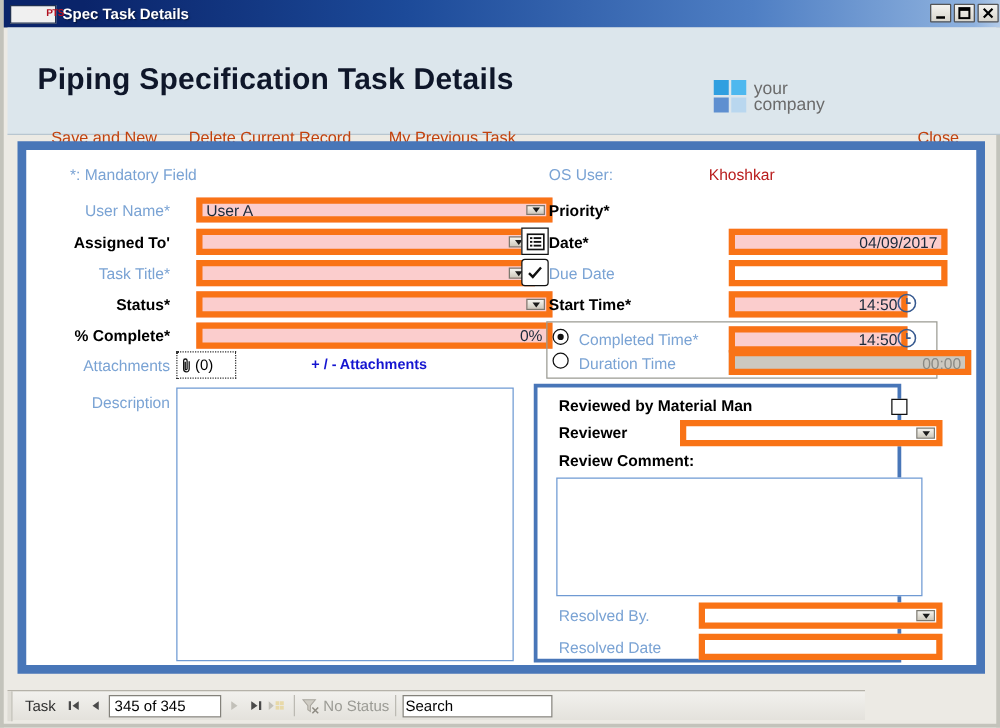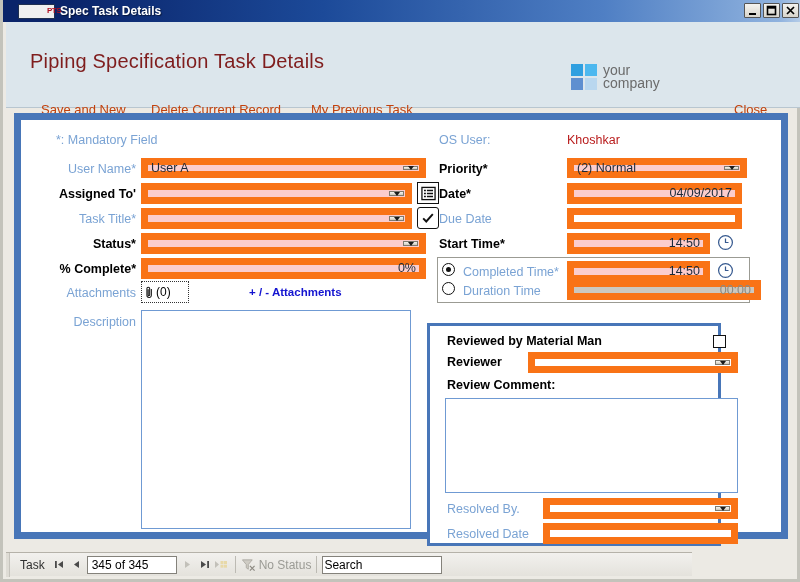--- a/index.html
+++ b/index.html
@@ -20,21 +20,21 @@
     border-bottom: 3px solid #c3c3bb;
     border-top: 0;
   }
   
   #titlebar {
     position: absolute; left: 0; top: 0; width: 800px; height: 22px;
     background: linear-gradient(to right,#0a246a 0%,#0a246a 8%,#1c4a99 40%,#4f7fc4 75%,#8fb2de 97%,#b9cfe9 100%);
     display: flex; align-items: center;
   }
   #title-icon {
-    width: 27px; height: 15px; margin-left: 15px; margin-right: 5px;
+    width: 27px; height: 15px; margin-left: 5px; margin-right: 5px;
     background: #f0f0f0; border: 1px solid #203050;
     display: flex; align-items: center; justify-content: center;
     font-size: 8px; font-weight: bold; color: #b01020;
     font-family: "Liberation Sans", sans-serif; line-height: 1;
     letter-spacing: -0.5px;
     padding-left: 35px;
   }
   #title-text {
     color: #ffffff; font-size: 12px; font-weight: bold;
     text-shadow: 1px 1px 1px rgba(0,0,0,.5);
@@ -52,21 +52,21 @@
   .win-btn svg { display:block; }
 
   
   #header {
     position: absolute; left: 3px; top: 22px; width: 794px; height: 86px;
     background: #dce6ec;
     border-bottom: 1px solid #b8c6d0;
   }
   #header-title {
     position: absolute; left: 24px; top: 28px;
-    font-size: 20px; color: #7f1d1d; font-weight: normal;
+    font-size: 24px; color: #0f172a; font-weight: bold;
     letter-spacing: .2px;
   }
   #logo {
     position: absolute; left: 565px; top: 42px;
     display: flex; align-items: center;
   }
   #logo-grid {
     width: 26px; height: 26px;
     display: grid; grid-template-columns: 1fr 1fr; grid-template-rows: 1fr 1fr;
     gap: 2px; margin-right: 6px;
@@ -104,25 +104,26 @@
   
   .lbl {
     position: absolute;
     font-size: 12.5px; color: #7aa3d4; white-space: nowrap;
   }
   .lbl.bold { font-weight: bold; color: #000000; }
   .lbl.right { text-align: right; }
 
   .fld {
     position: absolute;
-    border: 7px solid #f97316;
+    border: 5px solid #f97316;
     background: #ffffff;
     font-size: 12.5px; color: #1a2a3a;
-    display: flex; align-items: center;
+    display: flex; align-items: flex-start;
     padding: 0 3px;
+    margin-left: 16px;
   }
   .fld.pink { background: #fbcdcd; }
   .fld.gray { background: #ccc8bf; color: #8a8a84; }
   .fld.rightval { justify-content: flex-end; }
   .fld .val { line-height: 1; }
 
   
   .combo-arrow {
     position: absolute; right: 1px; top: 1px; bottom: 1px; width: 15px;
     background: linear-gradient(to bottom,#f6f5f1 0%,#e2dfd6 50%,#cdc9bd 100%);
@@ -329,24 +330,20 @@
 
       <div class="lbl right" style="left:20px; top:195px; width:95px;">Description</div>
       <div class="boxarea" style="left:120px; top:190px; width:270px; height:219px;">
         
       </div>
 
       <div class="lbl" style="left:418px; top:13px;">OS User:</div>
       <div class="lbl" style="left:546px; top:13px; color:#b91c1c;">Khoshkar</div>
 
       <div class="lbl bold" style="left:418px; top:42px;">Priority*</div>
-      <div class="fld pink" style="left:546px; top:38px; width:180px; height:20px;">
-        <span class="val">(2) Normal</span>
-        <span class="combo-arrow"></span>
-      </div>
 
       <div class="lbl bold" style="left:418px; top:67px;">Date*</div>
       <div class="fld pink rightval" style="left:546px; top:63px; width:175px; height:21px;">
         <span class="val">04/09/2017</span>
       </div>
 
       <div class="lbl" style="left:418px; top:92px;">Due Date</div>
       <div class="fld rightval" style="left:546px; top:88px; width:175px; height:21px;">
         <span class="val"></span>
       </div>
@@ -375,21 +372,21 @@
           <path d="M9,4.7 L9,9 L12.2,9" stroke="#36598f" stroke-width="1.3" fill="none"></path>
         </svg>
       </span>
 
       <span class="radio" style="left:421px; top:162px;"></span>
       <div class="lbl" style="left:442px; top:164px;">Duration Time</div>
       <div class="fld gray rightval" style="left:546px; top:160px; width:194px; height:20px;">
         <span class="val">00:00</span>
       </div>
 
-      <div id="reviewpanel" style="left:406px; top:203px; width:294px; height:223px;">
+      <div id="reviewpanel" style="left:406px; top:187px; width:294px; height:223px;">
 
         <div class="lbl bold" style="left:17px; top:8px;">Reviewed by Material Man</div>
         <span class="chk" style="left:283px; top:9px;"></span>
 
         <div class="lbl bold" style="left:17px; top:29px;">Reviewer</div>
         <div class="fld" style="left:98px; top:26px; width:210px; height:21px;">
           <span class="val"></span>
           <span class="combo-arrow"></span>
         </div>
 

